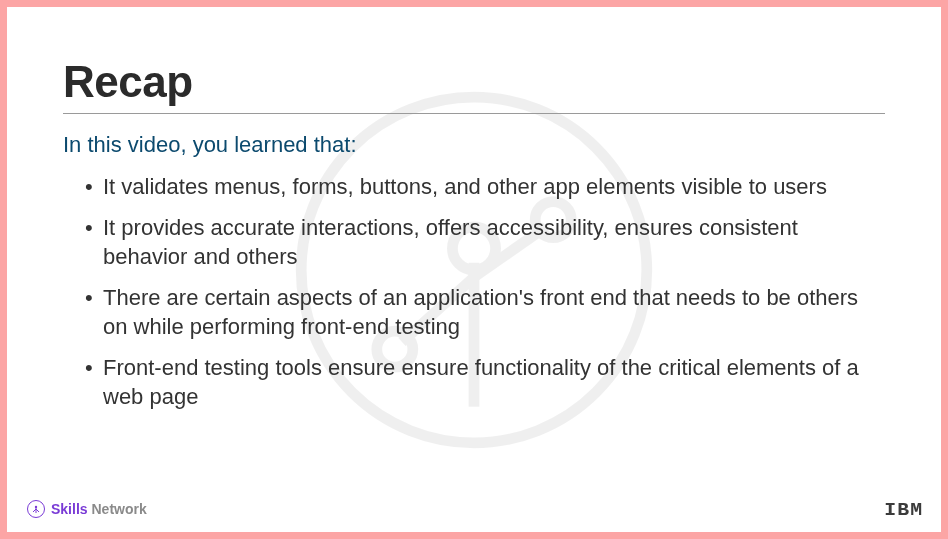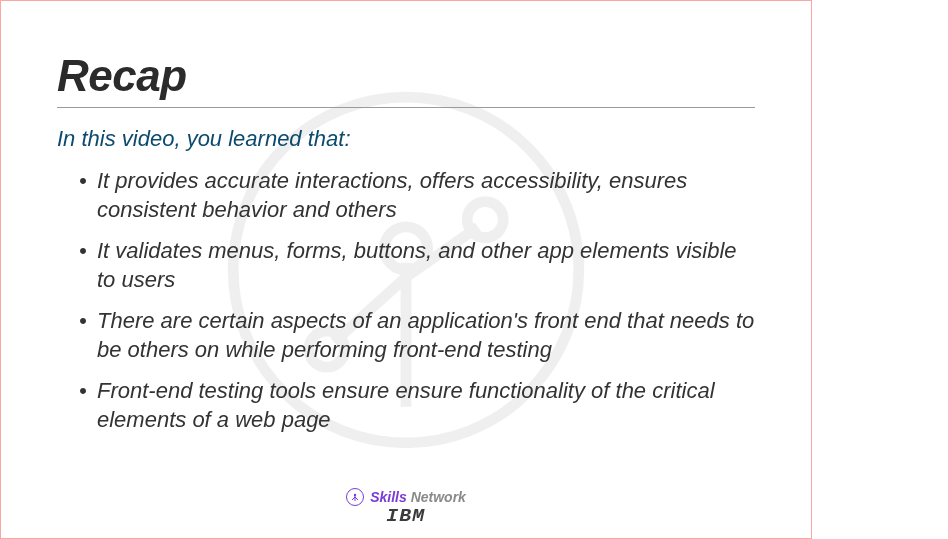--- a/index.html
+++ b/index.html
@@ -1,23 +1,22 @@
 <!DOCTYPE html>
 <html><head>
 <meta charset="utf-8">
 <style>
   * { box-sizing: border-box; margin: 0; padding: 0; }
   html, body { width: 948px; height: 539px; font-family: "Segoe UI", "Helvetica Neue", Arial, sans-serif; }
   .slide {
-    width: 812px; height: 539px;
-    border: 1px solid #fca5a5;
+    width: 948px; height: 539px;
+    border: 7px solid #fca5a5;
     background: #fff;
     position: relative;
     overflow: hidden;
-    font-style: italic;
   }
   .watermark {
     position: absolute;
     top: 50%; left: 50%;
     width: 360px; height: 360px;
     transform: translate(-50%, -50%);
     pointer-events: none;
     opacity: 0.06;
   }
   .watermark svg { width: 100%; height: 100%; }
@@ -60,22 +59,21 @@
     color: #333;
     font-size: 22px;
   }
   .footer {
     position: absolute;
     bottom: 12px;
     left: 20px;
     right: 20px;
     display: flex;
     justify-content: space-between;
-    align-items: center;
-    flex-direction: column;
+    align-items: flex-start;
   }
   .skills-brand {
     display: flex;
     align-items: center;
     gap: 6px;
     font-size: 14px;
     font-weight: 600;
   }
   .skills-icon {
     width: 18px; height: 18px;
@@ -112,22 +110,22 @@
       <circle cx="28" cy="72" r="5" fill="none" stroke="#000" stroke-width="3"></circle>
       <line x1="50" y1="52" x2="70" y2="38" stroke="#000" stroke-width="3"></line>
       <circle cx="72" cy="36" r="5" fill="none" stroke="#000" stroke-width="3"></circle>
     </svg>
   </div>
 
   <div class="content">
     <h1 class="title">Recap</h1>
     <p class="intro">In this video, you learned that:</p>
     <ul class="bullets">
+      <li>It validates menus, forms, buttons, and other app elements visible to users</li>
       <li>It provides accurate interactions, offers accessibility, ensures consistent behavior and others</li>
-      <li>It validates menus, forms, buttons, and other app elements visible to users</li>
       <li>There are certain aspects of an application's front end that needs to be others on while performing front-end testing</li>
       <li>Front-end testing tools ensure ensure functionality of the critical elements of a web page</li>
     </ul>
   </div>
 
   <div class="footer">
     <div class="skills-brand">
       <span class="skills-icon">
         <svg width="10" height="10" viewBox="0 0 10 10">
           <circle cx="5" cy="3" r="1.2" fill="#7a3bd6"></circle>

